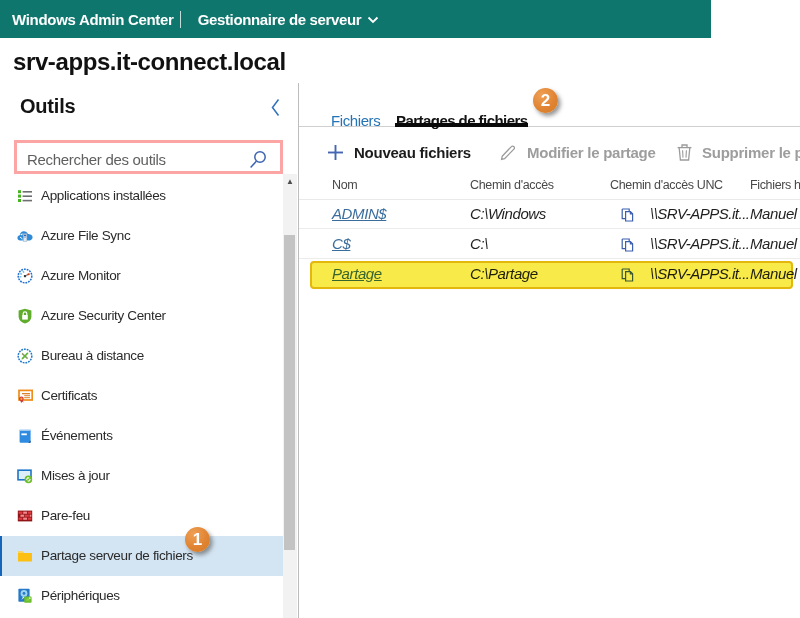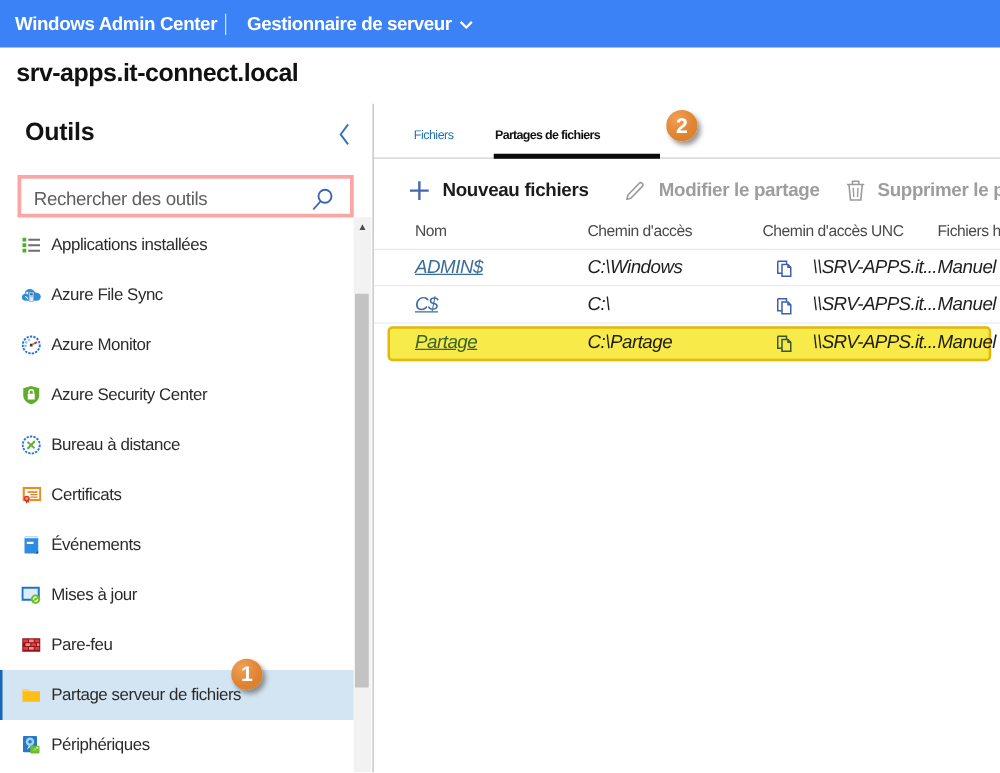--- a/index.html
+++ b/index.html
@@ -1,29 +1,29 @@
 <!DOCTYPE html>
 <html><head>
 <meta charset="utf-8">
 <style>
   * { margin:0; padding:0; box-sizing:border-box; }
   html,body { width:800px; height:618px; overflow:hidden; background:#fff;
     font-family:"Liberation Sans", "DejaVu Sans", sans-serif; }
   #app { position:relative; width:800px; height:618px; overflow:hidden; background:#fff; }
 
   
-  .topbar { position:absolute; left:0; top:0; width:800px; height:38px; background:#3b82f6;
+  .topbar { position:absolute; left:0; top:0; width:711px; height:38px; background:#0f766e;
     display:flex; align-items:center; }
   .topbar .brand { color:#fff; font-weight:700; font-size:15px; margin-left:12px; letter-spacing:-0.3px; }
   .topbar .vsep { width:1px; height:17px; background:rgba(255,255,255,.75); margin:0 17px 0 6px; }
   .topbar .menu { color:#fff; font-weight:700; font-size:15px; letter-spacing:-0.35px; display:flex; align-items:center; cursor:pointer; }
   .topbar .chev { margin-left:6px; margin-top:2px; }
 
   
-  .page-title { position:absolute; left:13px; top:48px; font-size:20px; font-weight:700; color:#111; letter-spacing:-0.4px; }
+  .page-title { position:absolute; left:13px; top:48px; font-size:24px; font-weight:700; color:#111; letter-spacing:-0.4px; }
 
   
   .tools-heading { position:absolute; left:20px; top:95px; font-size:20px; font-weight:700; color:#131313; letter-spacing:-0.2px; }
   .collapse-chev { position:absolute; left:270px; top:98px; width:11px; height:19px; cursor:pointer; }
   .search-box { position:absolute; left:14px; top:140px; width:269px; height:34px; border:3px solid #fca5a5; background:#fff; }
   .search-box input { position:absolute; left:10px; top:0; width:230px; height:32px; border:none; outline:none;
     font-family:inherit; font-size:15px; letter-spacing:-0.3px; color:#333; background:transparent; }
   .search-box input::placeholder { color:#5f5f5f; opacity:1; }
   .search-icon { position:absolute; right:13px; top:7px; cursor:pointer; }
 
@@ -39,21 +39,21 @@
   .sb-up { position:absolute; left:283px; top:174px; width:14px; height:16px; background:#f2f2f2; color:#4d4d4d;
     font-size:8px; line-height:16px; text-align:center; cursor:pointer; }
   .sb-thumb { position:absolute; left:284px; top:235px; width:11px; height:315px; background:#c3c3c3; cursor:pointer; }
 
   
   .v-divider { position:absolute; left:298px; top:83px; width:1px; height:535px; background:#bdbdbd; }
 
   
   .tabs-row { position:absolute; left:299px; top:96px; width:501px; height:31px; }
   .tabs-line { position:absolute; left:299px; top:126px; width:501px; height:1px; background:#cfcfcf; }
-  .tab { position:absolute; top:0; height:31px; line-height:26px; font-size:10px; cursor:pointer; white-space:nowrap; }
+  .tab { position:absolute; top:12px; height:31px; line-height:26px; font-size:15px; cursor:pointer; white-space:nowrap; }
   .tab-files { left:32px; color:#2473b4; letter-spacing:-0.4px; }
   .tab-shares { left:97px; color:#111; font-weight:700; letter-spacing:-0.55px; }
   .tab-underline { position:absolute; left:96px; top:27px; width:133px; height:4px; background:#0a0a0a; }
 
   
   .toolbar { position:absolute; left:299px; top:127px; width:501px; height:50px; overflow:hidden; }
   .tb-btn { position:absolute; top:0; height:50px; display:flex; align-items:center; cursor:pointer; white-space:nowrap; }
   .tb-btn .tb-label { font-size:15px; font-weight:700; letter-spacing:-0.25px; }
   .tb-btn.enabled .tb-label { color:#1c1c1c; }
   .tb-btn.disabled .tb-label { color:#9d9d9d; }

